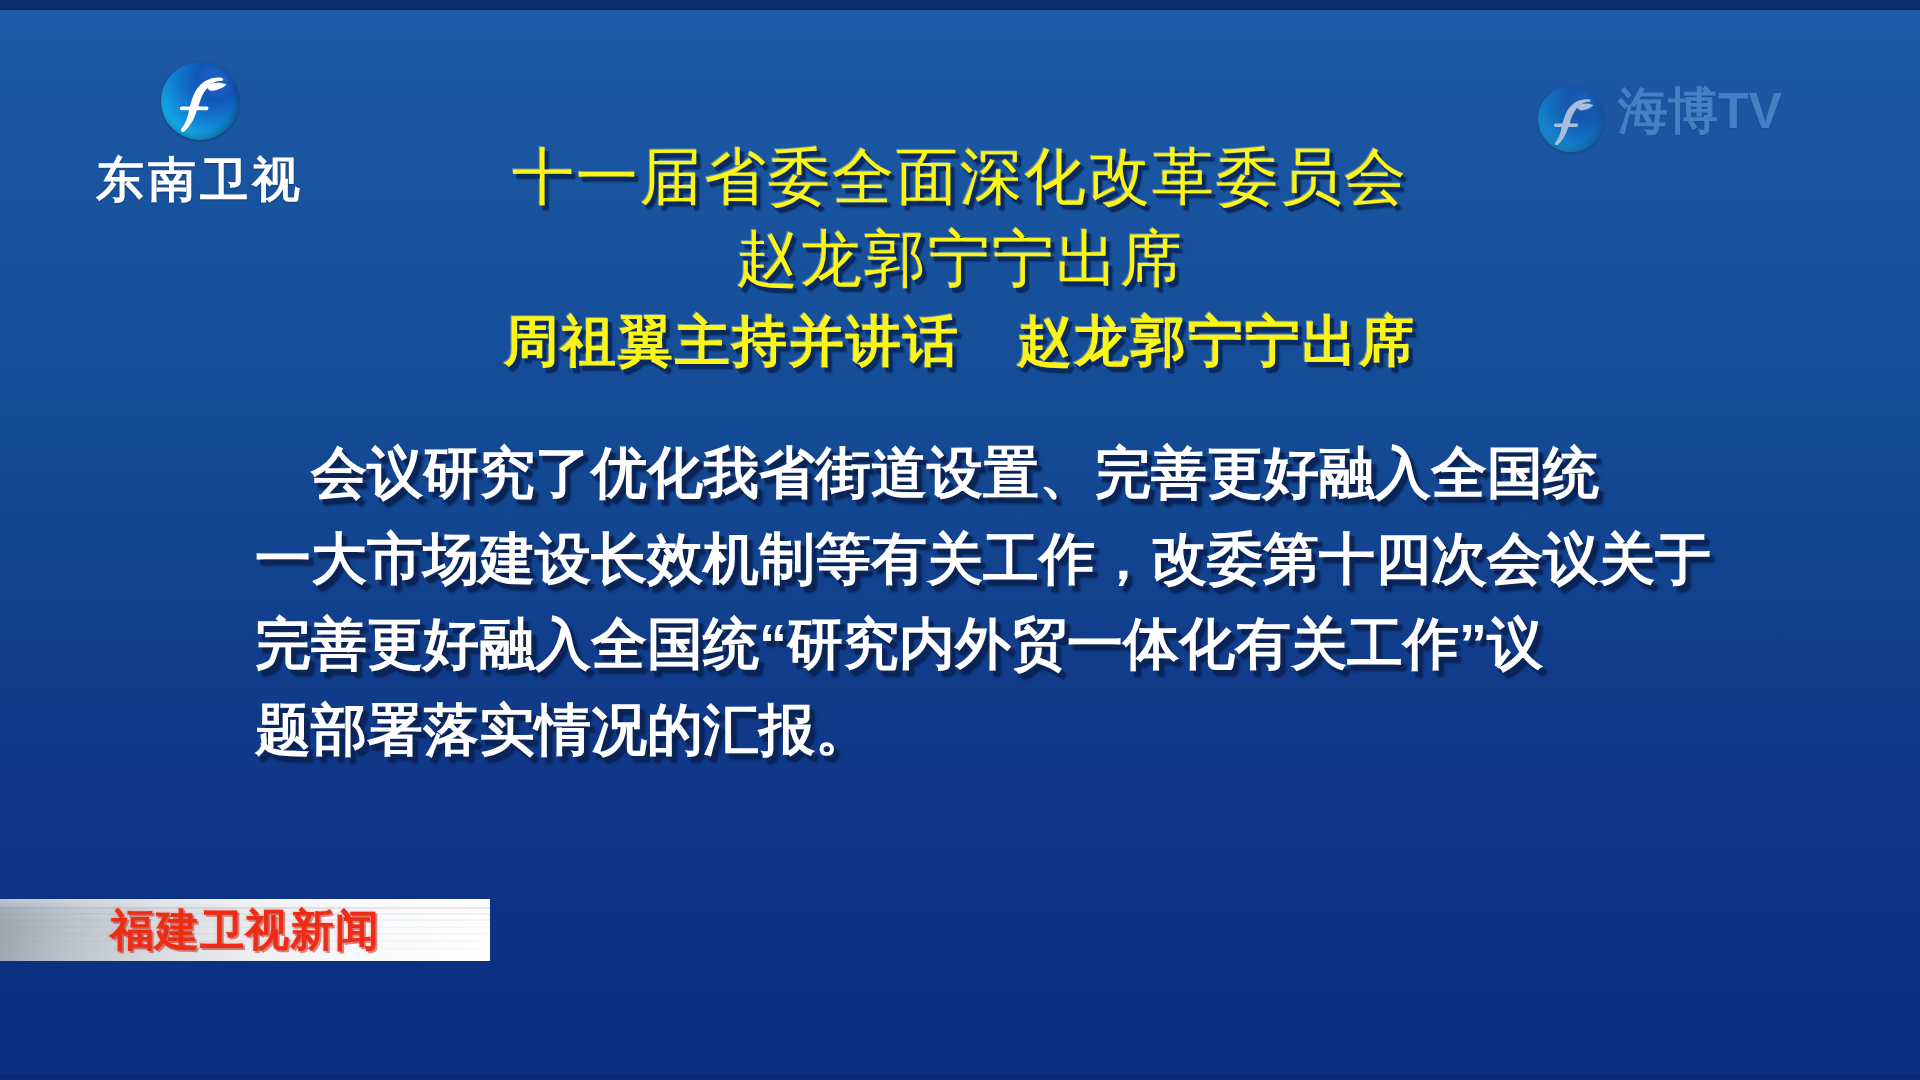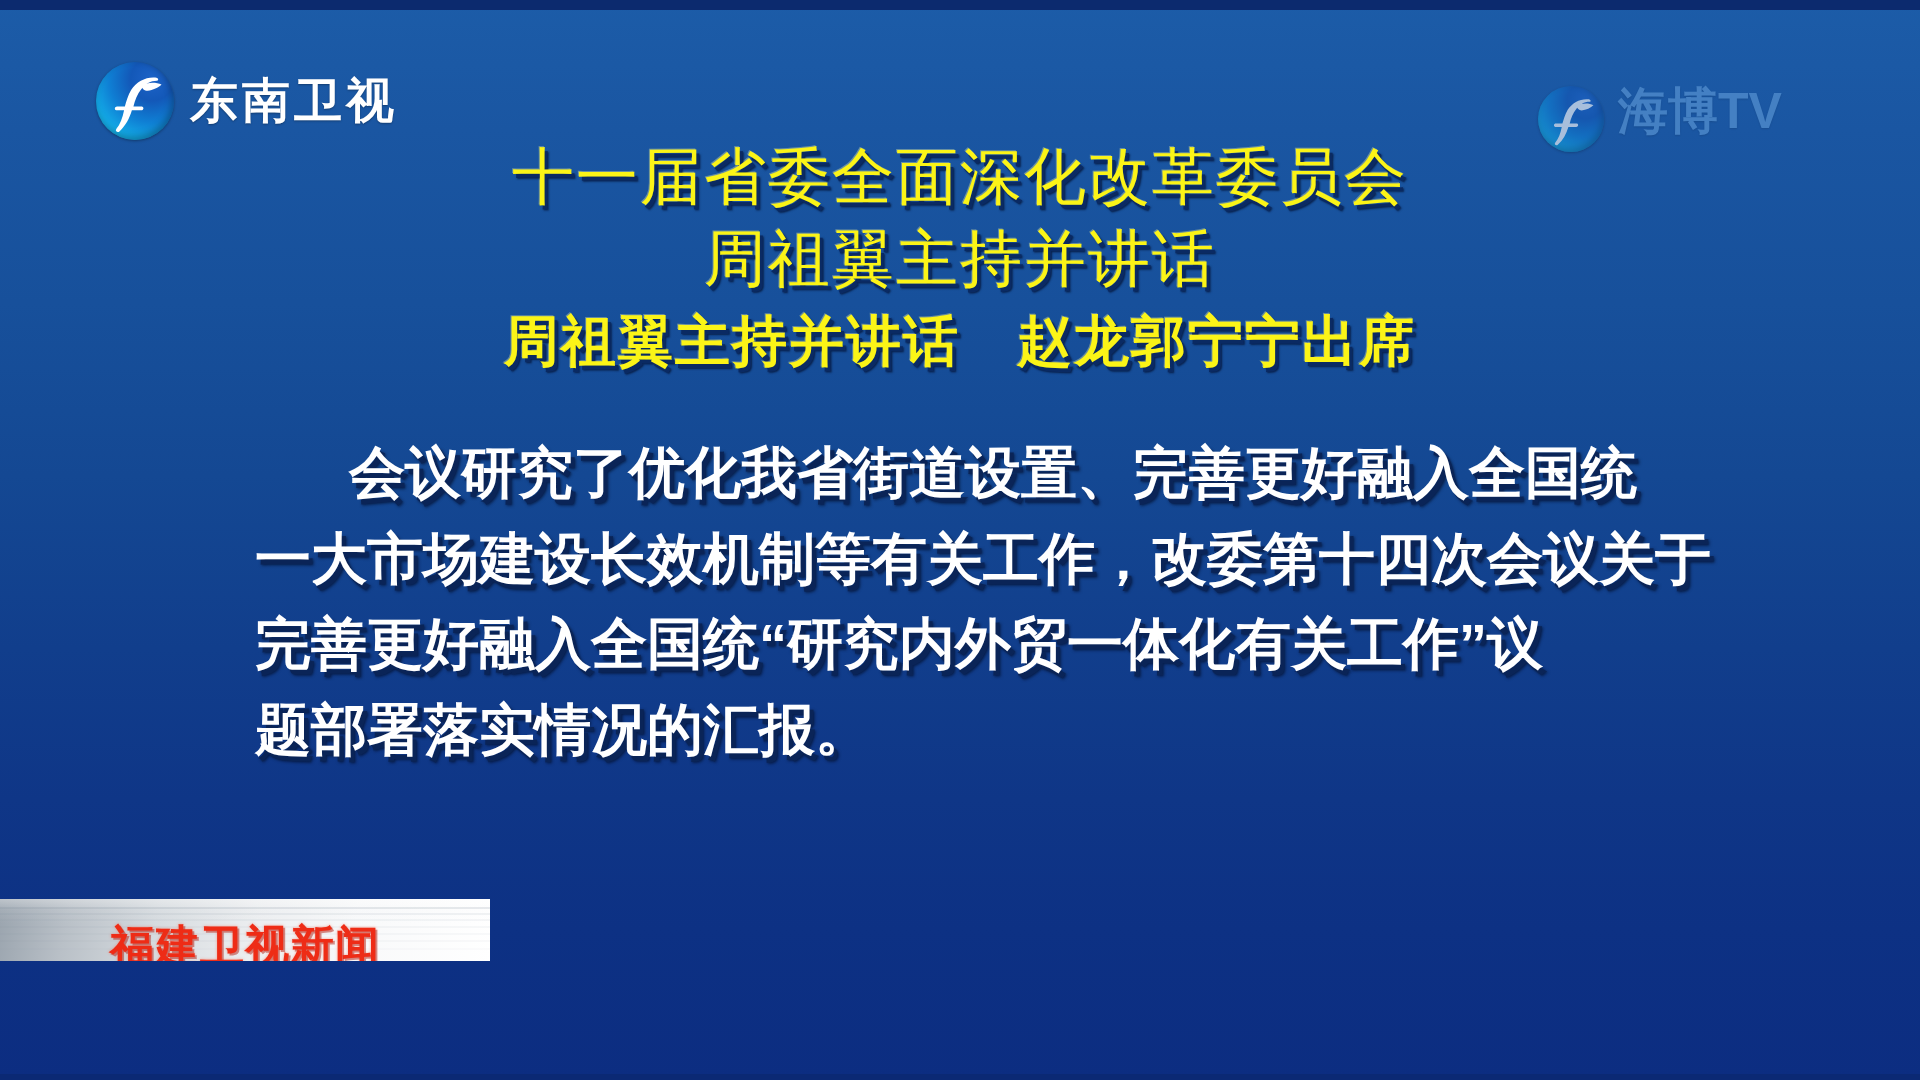--- a/index.html
+++ b/index.html
@@ -47,20 +47,21 @@
     flex: none;
   }
   .logo-mark svg { position: absolute; left: 0; top: 0; }
 
   #logo-left {
     position: absolute;
     left: 96px; top: 62px;
     display: flex;
     align-items: center;
     gap: 16px;
+    flex-direction: column;
   }
   #logo-left .logo-mark { width: 78px; height: 78px; }
   #logo-left .logo-word {
     color: #ffffff;
     font-size: 48px;
     font-weight: bold;
     letter-spacing: 4px;
     line-height: 1;
     text-shadow: 0 1px 2px rgba(0,0,0,0.30);
     white-space: nowrap;
@@ -130,21 +131,21 @@
     color: #ffffff;
     font-size: 56px;
     font-weight: bold;
     letter-spacing: 0px;
     line-height: 1.53;
     white-space: nowrap;
     text-shadow:
        4px 5px 0px #0a2457,
        5px 6px 3px rgba(3,14,42,0.70);
   }
-  .body-line.indented { text-indent: 56px; text-align: center; }
+  .body-line.indented { text-indent: 56px; }
 
   
   #news-banner {
     position: absolute;
     left: 0;
     top: 899px;
     width: 490px;
     height: 62px;
     background:
       linear-gradient(180deg,
@@ -167,21 +168,21 @@
   }
   #banner-texture .scan {
     position: absolute;
     left: 0;
     width: 100%;
     height: 2px;
     background: rgba(120,135,150,0.45);
   }
   #banner-label {
     position: absolute;
-    left: 0; top: 16px;
+    left: 0; top: 0;
     width: 490px; height: 62px;
     display: flex;
     align-items: center;
     justify-content: center;
     color: #ee2c16;
     font-size: 44px;
     font-weight: bold;
     letter-spacing: 1px;
     white-space: nowrap;
     text-shadow:
@@ -211,21 +212,21 @@
       <svg width="66" height="66" viewBox="0 0 100 100" aria-hidden="true">
         <path d="M76 20 C64 19 52 25 45 36 C41 43 39 50 37 57 L27 57 C24 57 23 61 26 62 L36 62 C34 72 31 80 26 86 C24 89 28 91 30 89 C38 82 43 72 46 62 L58 62 C61 62 62 58 59 57 L48 57 C50 49 53 41 58 35 C63 28 70 24 78 24 C81 24 80 20 76 20 Z" fill="#ffffff"></path>
         <path d="M58 30 C66 26 76 25 84 29 C80 33 73 36 66 37 C62 37 59 34 58 30 Z" fill="#ffffff"></path>
       </svg>
     </div>
     <div class="logo-word">海博TV</div>
   </div>
 
   <div id="headline">
     <div class="title-line">十一届省委全面深化改革委员会</div>
-    <div class="title-line">周祖翼主持并讲话</div>
+    <div class="title-line">赵龙郭宁宁出席</div>
     <div class="subtitle-line">周祖翼主持并讲话　赵龙郭宁宁出席</div>
   </div>
 
   <div id="body-copy">
     <div class="body-line indented">会议研究了优化我省街道设置、完善更好融入全国统</div>
     <div class="body-line">一大市场建设长效机制等有关工作，改委第十四次会议关于</div>
     <div class="body-line">完善更好融入全国统“研究内外贸一体化有关工作”议</div>
     <div class="body-line">题部署落实情况的汇报。</div>
   </div>
 

